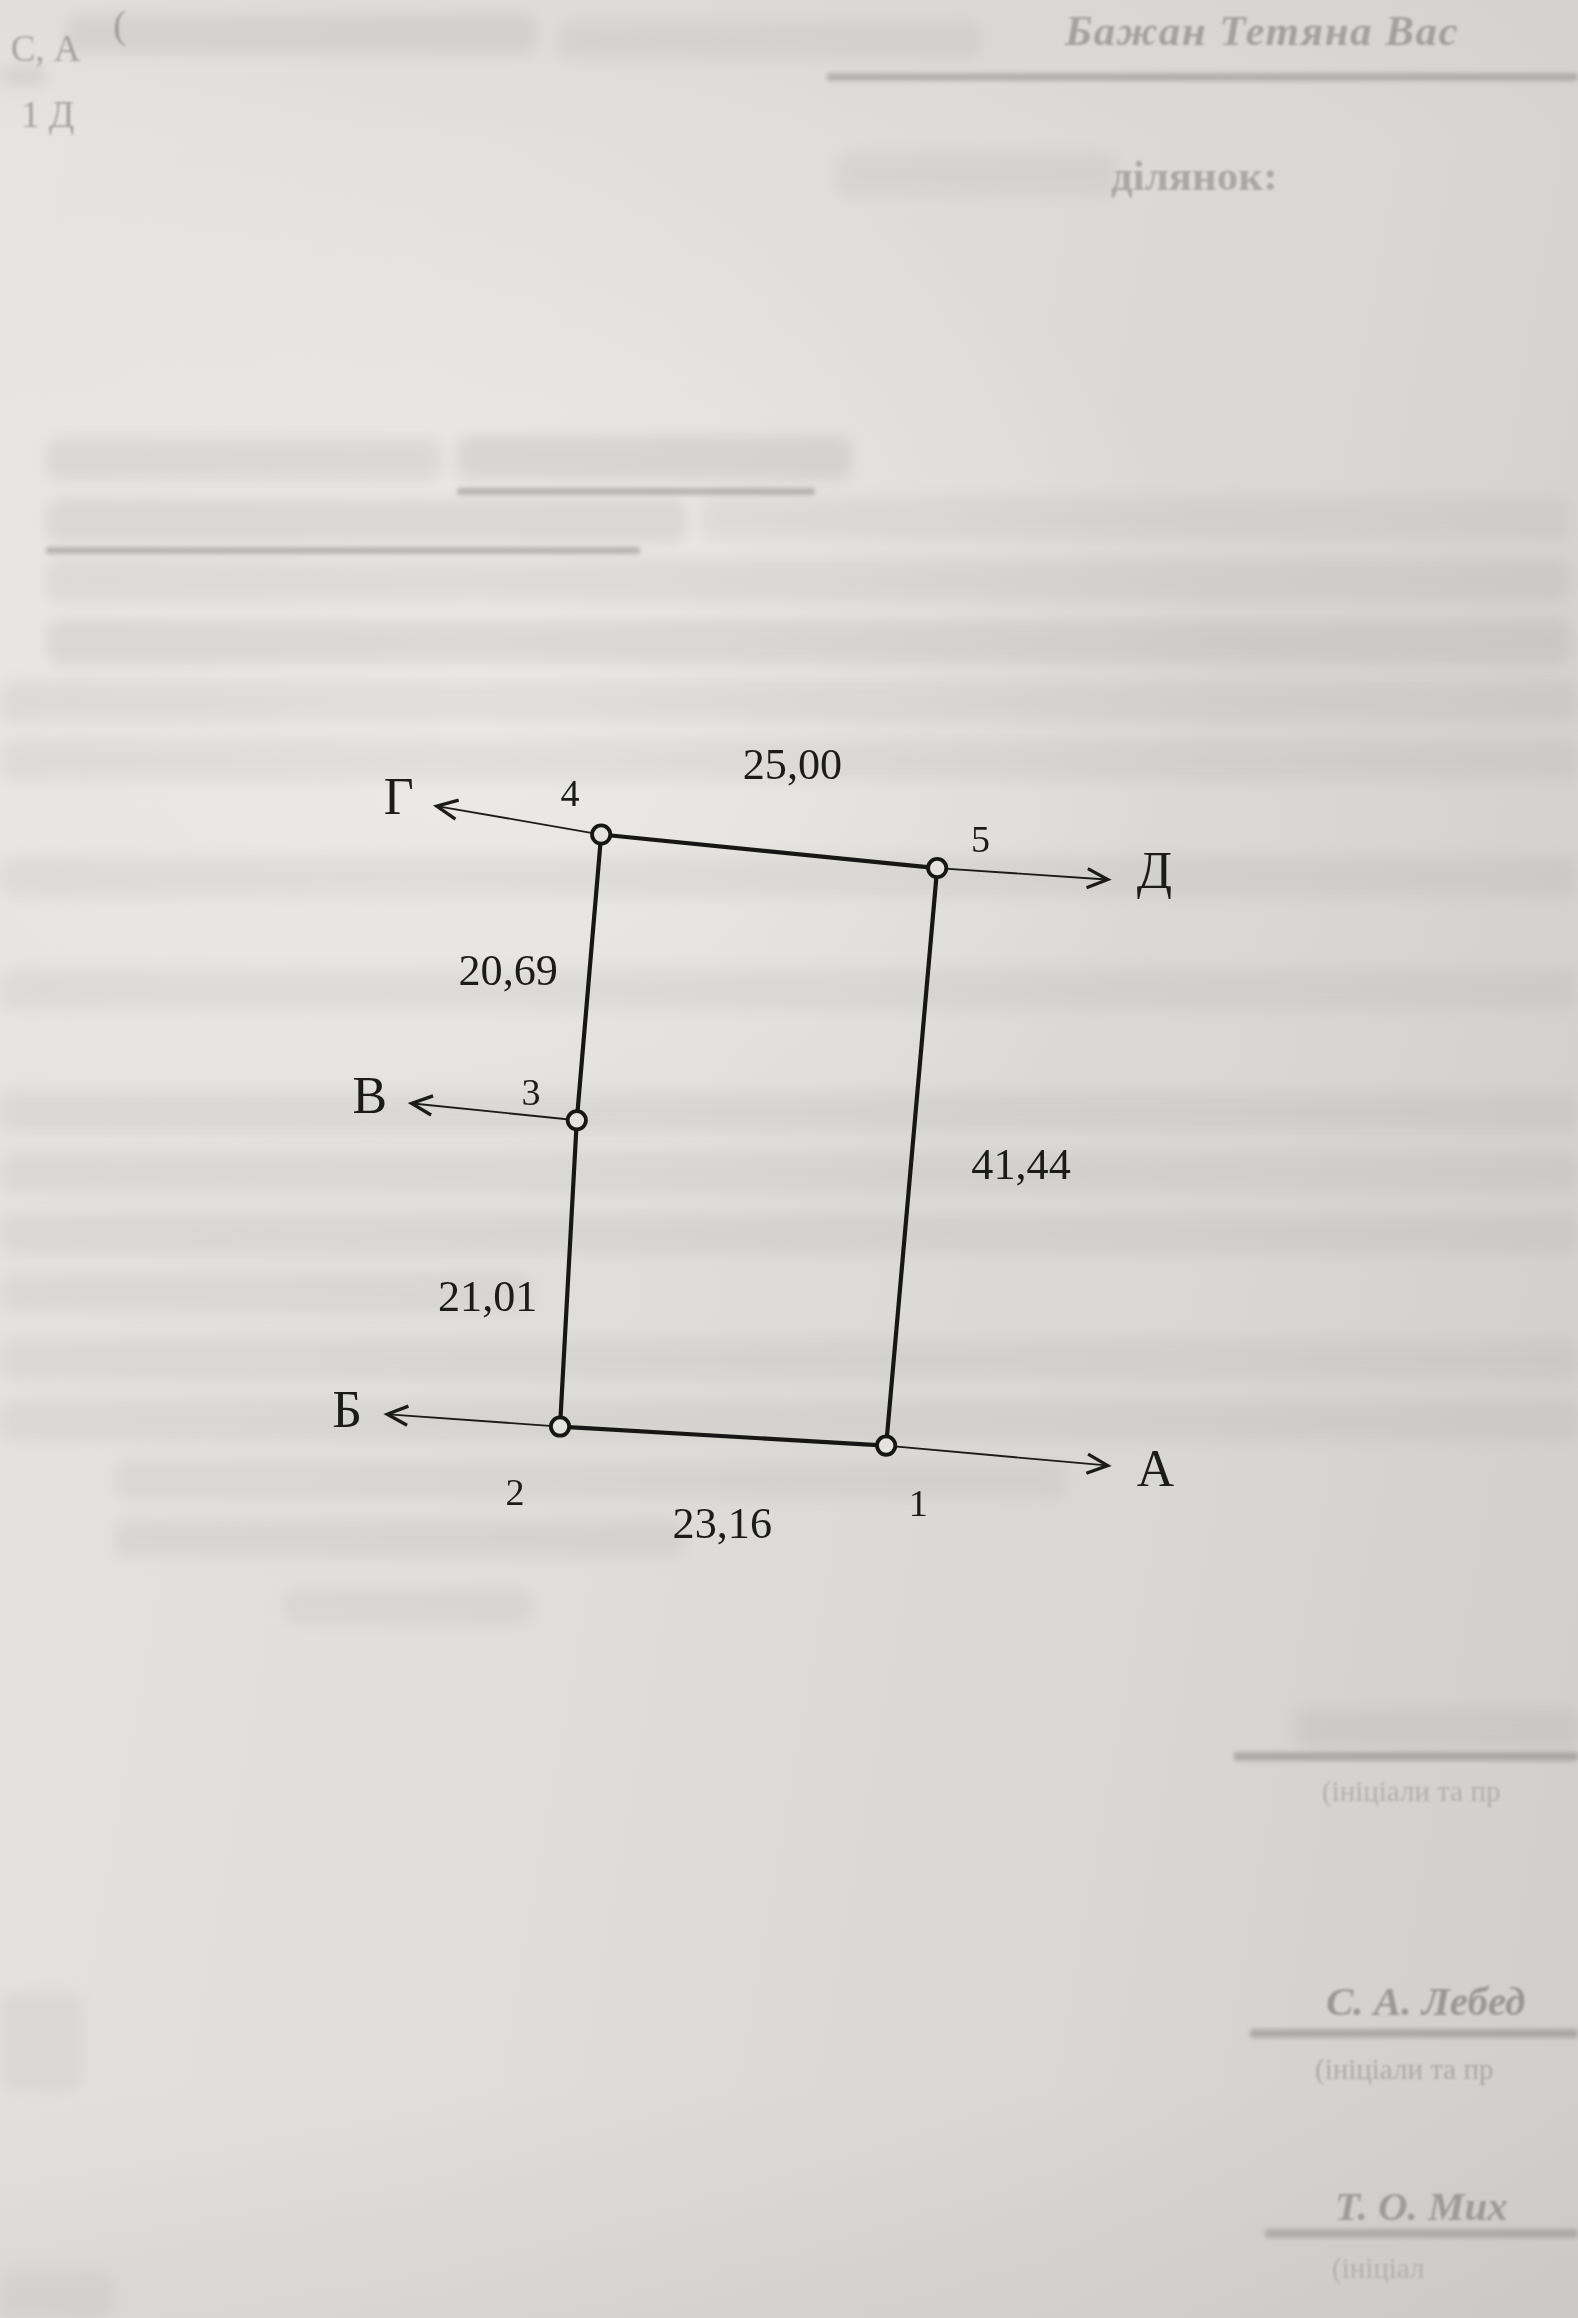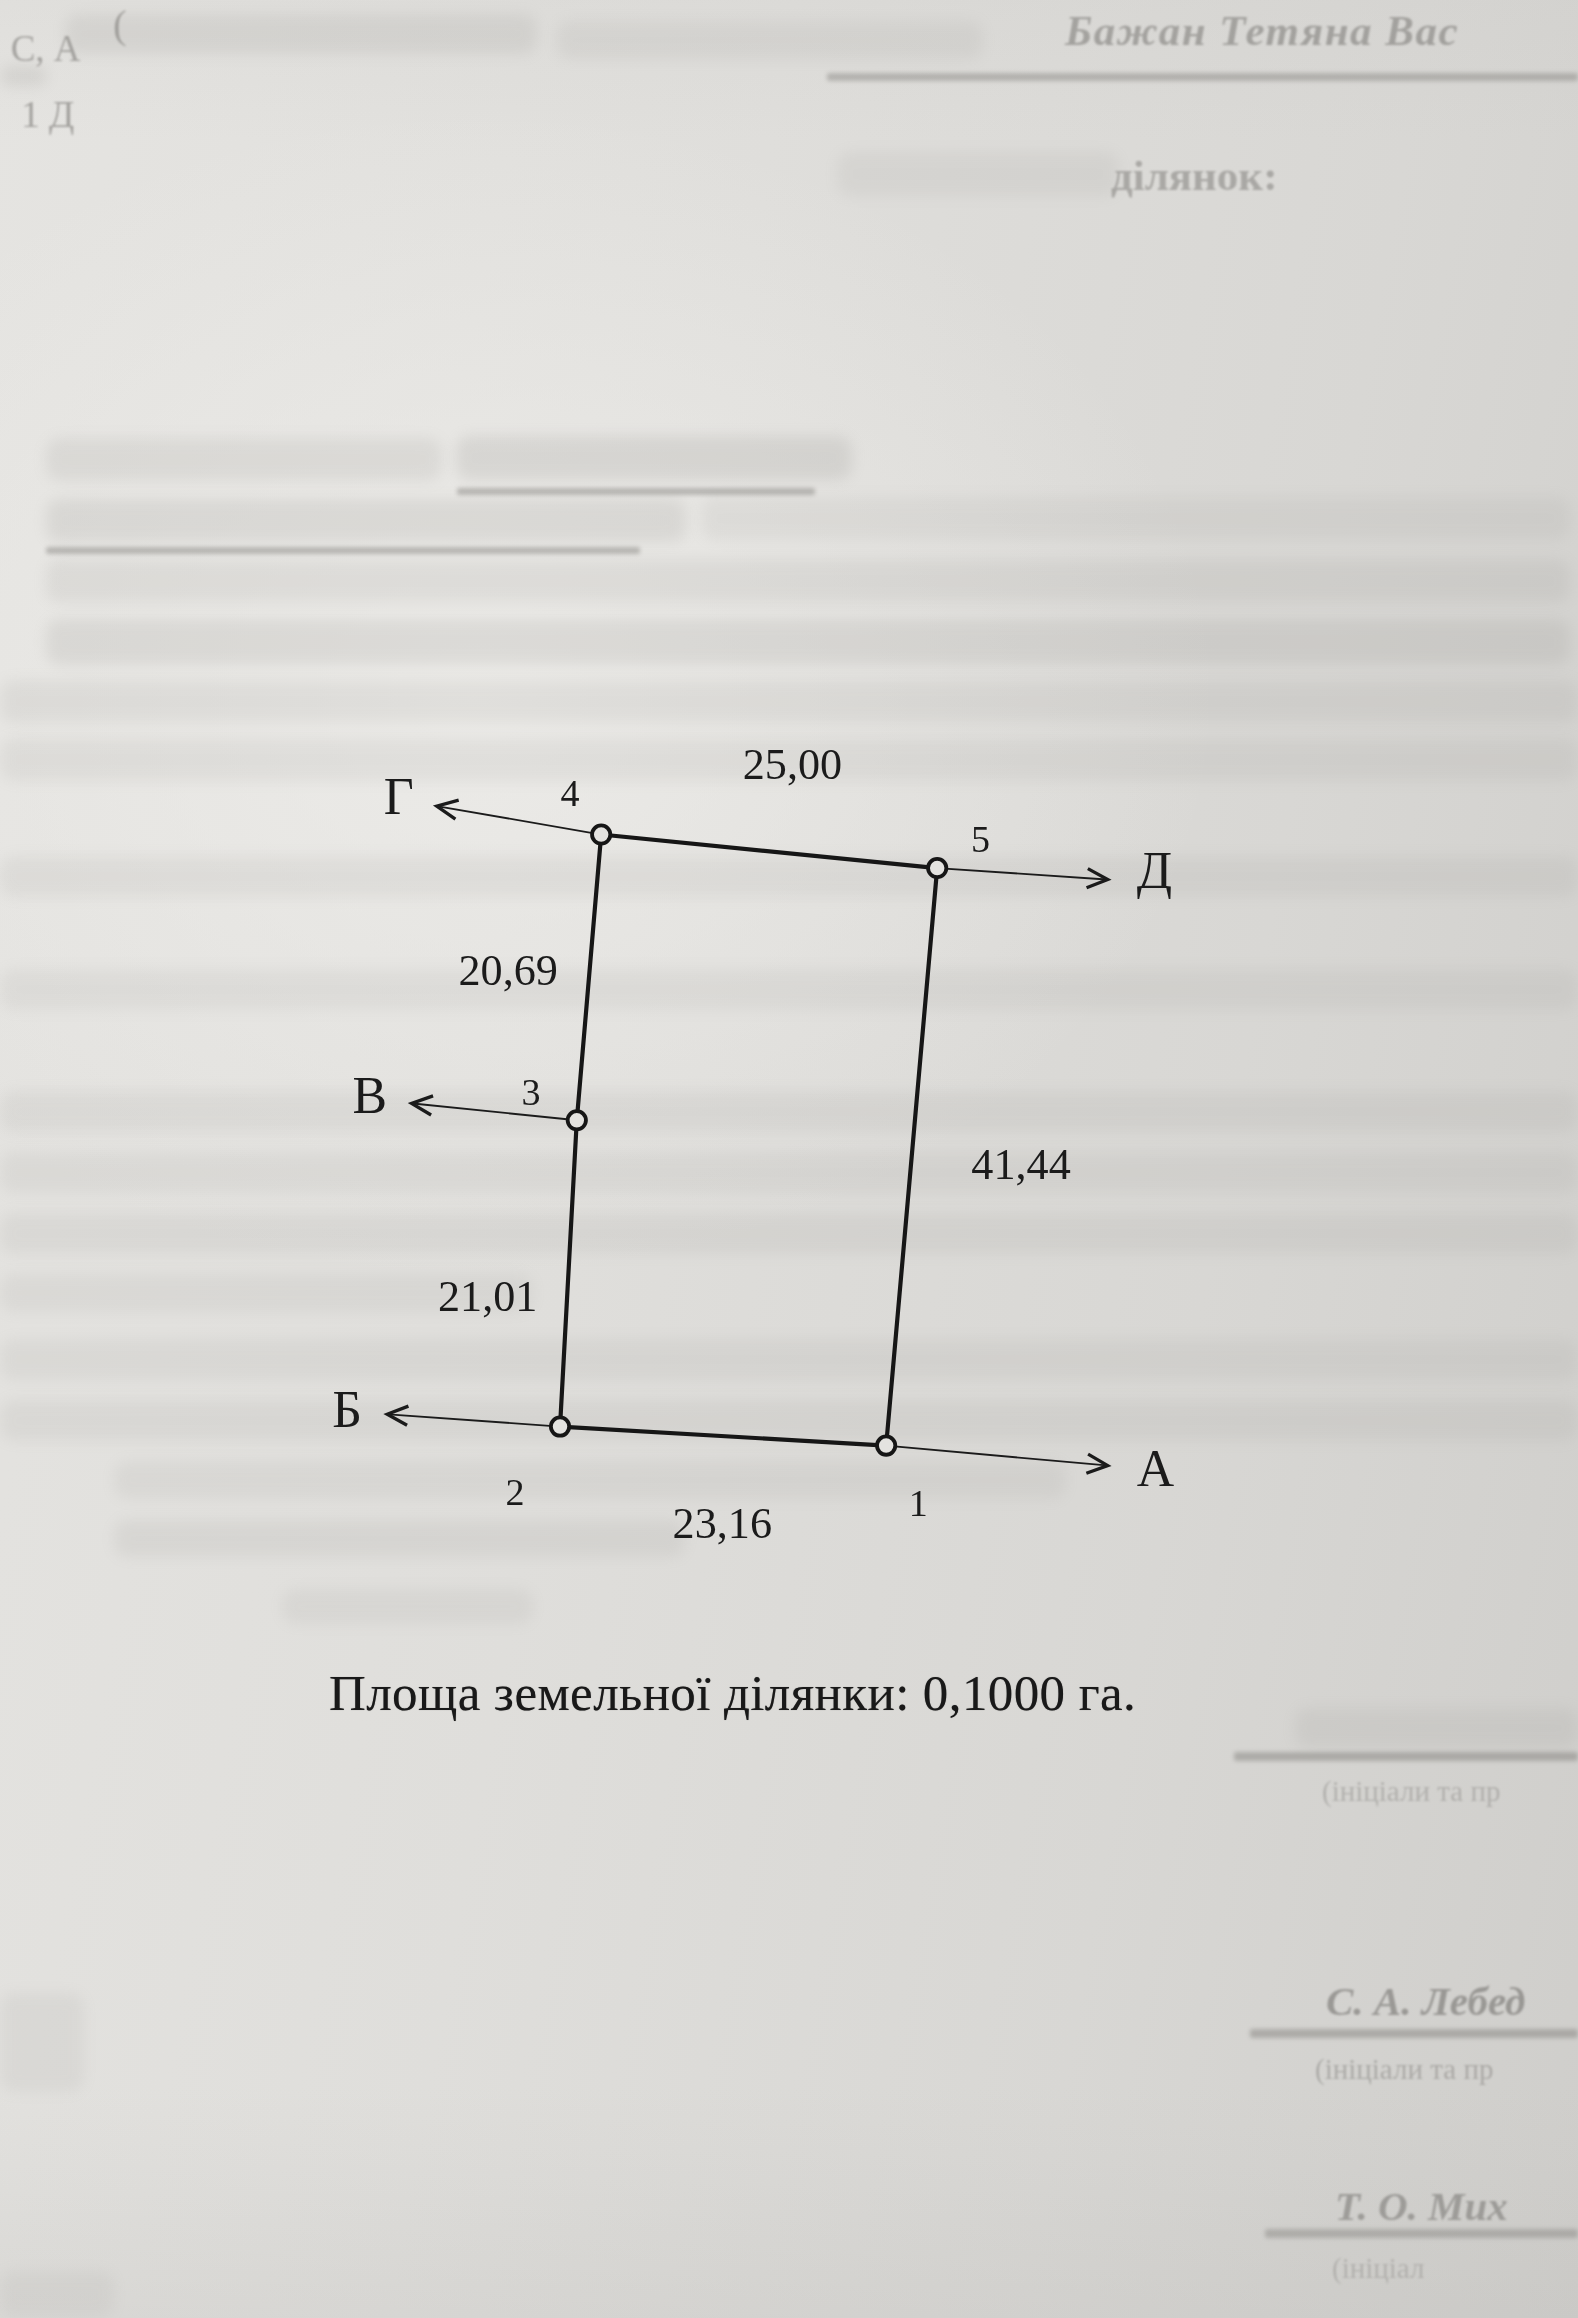--- a/index.html
+++ b/index.html
@@ -106,21 +106,20 @@
     <text x="640" y="1720" text-anchor="middle" class="len">21,01</text>
     <text x="948" y="2018" text-anchor="middle" class="len">23,16</text>
 
     <text x="543" y="1068" text-anchor="end" class="dir">Г</text>
     <text x="1492" y="1165" text-anchor="start" class="dir">Д</text>
     <text x="508" y="1460" text-anchor="end" class="dir">В</text>
     <text x="475" y="1872" text-anchor="end" class="dir">Б</text>
     <text x="1492" y="1950" text-anchor="start" class="dir">А</text>
   </svg>
 
-  <div class="caption">Площа земельної ділянки: 0,1000 га.</div>
 
   <div class="uline" style="left:827px;top:73px;width:751px;height:8.4px;"></div>
   <div class="uline" style="left:457px;top:488px;width:358px;height:6.9px;"></div>
   <div class="uline" style="left:46px;top:547px;width:594px;height:6.9px;"></div>
   <div class="uline" style="left:1234px;top:1752px;width:344px;height:9.1px;"></div>
   <div class="uline" style="left:1250px;top:2029px;width:328px;height:9.1px;"></div>
   <div class="uline" style="left:1265px;top:2229px;width:313px;height:9.1px;"></div>
 
 </div>
 

